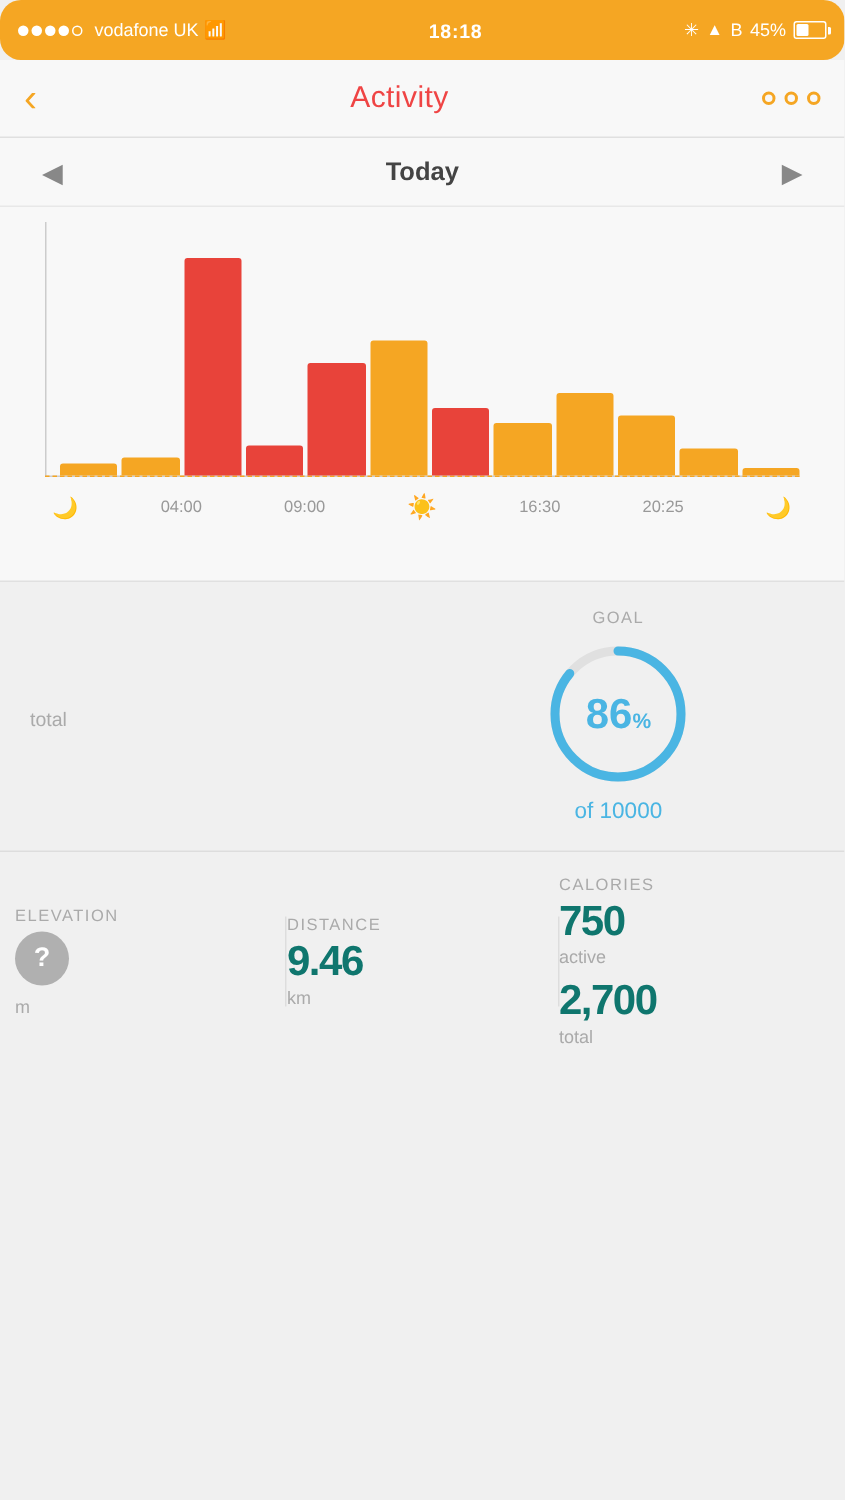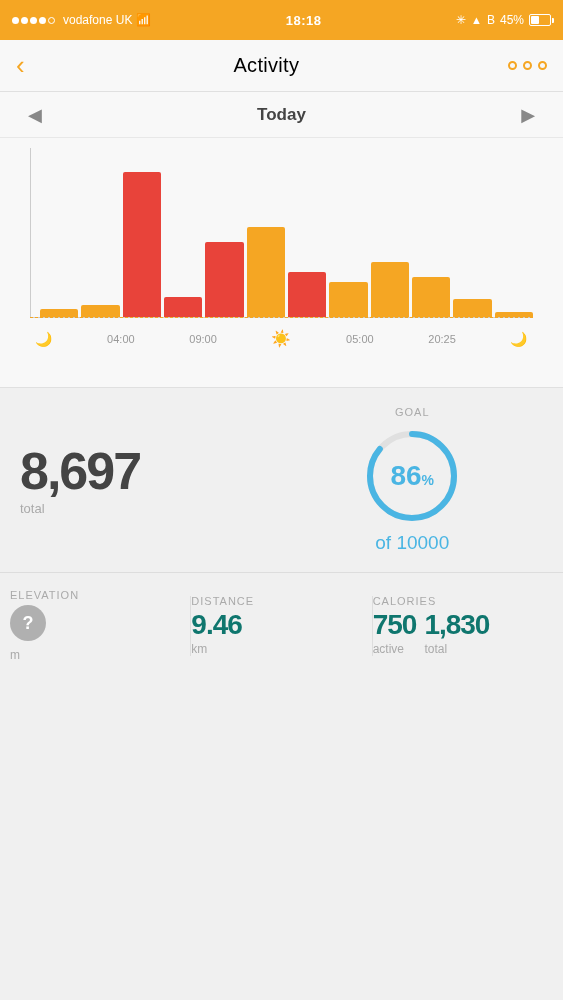--- a/index.html
+++ b/index.html
@@ -16,20 +16,21 @@
     .status-bar {
       background: #f5a623;
       height: 40px;
       display: flex;
       align-items: center;
       justify-content: space-between;
       padding: 12px 12px;
       color: white;
       font-size: 13px;
       font-weight: 500;
+      border-radius: 14px;
     }
     .status-left { display: flex; align-items: center; gap: 4px; }
     .status-center { font-weight: 600; letter-spacing: 0.5px; }
     .status-right { display: flex; align-items: center; gap: 5px; font-size: 12px; }
     .signal-dots { display: flex; gap: 2px; align-items: center; }
     .signal-dot {
       width: 7px; height: 7px; border-radius: 50%; background: white;
     }
     .signal-dot.empty { background: transparent; border: 1px solid white; }
     .battery {
@@ -59,21 +60,21 @@
     }
     .header-back {
       color: #f5a623;
       font-size: 26px;
       font-weight: 300;
       cursor: pointer;
     }
     .header-title {
       font-size: 20px;
       font-weight: 400;
-      color: #000000;
+      color: #ef4444;
       letter-spacing: 0.3px;
     }
     .header-dots {
       display: flex; gap: 6px; align-items: center;
     }
     .header-dot {
       width: 9px; height: 9px; border-radius: 50%;
       border: 2px solid #f5a623; background: transparent;
     }
 
@@ -207,21 +208,21 @@
     .goal-circle-svg {
       position: absolute; top: 0; left: 0;
     }
     .goal-circle-inner {
       position: absolute;
       top: 50%; left: 50%;
       transform: translate(-50%, -50%);
       text-align: left;
     }
     .goal-of-label {
-      font-size: 19px;
+      font-size: 15px;
       color: #4ab5e3;
       font-weight: 500;
       margin-top: 2px;
     }
 
     
     .stats-bottom {
       display: flex;
       padding: 16px 10px;
       align-items: center;
@@ -319,32 +320,31 @@
         <div class="bar bar-orange" style="height: 55px; flex: 1 1 0%;"></div>
         <div class="bar bar-orange" style="height: 40px; flex: 1 1 0%;"></div>
         <div class="bar bar-orange" style="height: 18px; flex: 1 1 0%;"></div>
         <div class="bar bar-orange" style="height: 5px; flex: 1 1 0%;"></div>
       </div>
     <div class="time-labels">
       <span class="moon-icon">🌙</span>
       <span class="time-label">04:00</span>
       <span class="time-label">09:00</span>
       <span class="sun-icon">☀️</span>
-      <span class="time-label">05:00</span>
+      <span class="time-label">16:30</span>
       <span class="time-label">20:25</span>
       <span class="moon-icon">🌙</span>
     </div>
   </div>
 </div>
 
 <div class="stats-section">
   <div class="stats-top">
 
     <div class="steps-block">
-      <div class="steps-number">8,697</div>
       <div class="steps-sublabel">total</div>
     </div>
 
     <div class="goal-block">
       <div class="stat-label">GOAL</div>
       <div class="goal-circle-wrapper">
 
         <svg class="goal-circle-svg" width="100" height="100">
 
           <circle cx="50" cy="50" r="42" fill="none" stroke="#e0e0e0" stroke-width="6"></circle>
@@ -374,25 +374,25 @@
     <div class="stat-item">
       <div class="stat-label">DISTANCE</div>
       <div class="stat-value">9.46</div>
       <div class="stat-unit">km</div>
     </div>
 
     <div class="stat-divider"></div>
 
     <div class="stat-item">
       <div class="stat-label">CALORIES</div>
-      <div style="display:flex;gap:8px;align-items:baseline;">
+      <div style="display:flex;gap:8px;align-items:baseline;flex-direction:column;">
         <div>
           <div class="stat-value">750</div>
           <div class="stat-unit">active</div>
         </div>
         <div>
-          <div class="stat-value">1,830</div>
+          <div class="stat-value">2,700</div>
           <div class="stat-unit">total</div>
         </div>
       </div>
     </div>
   </div>
 </div>
 
 </body></html>

